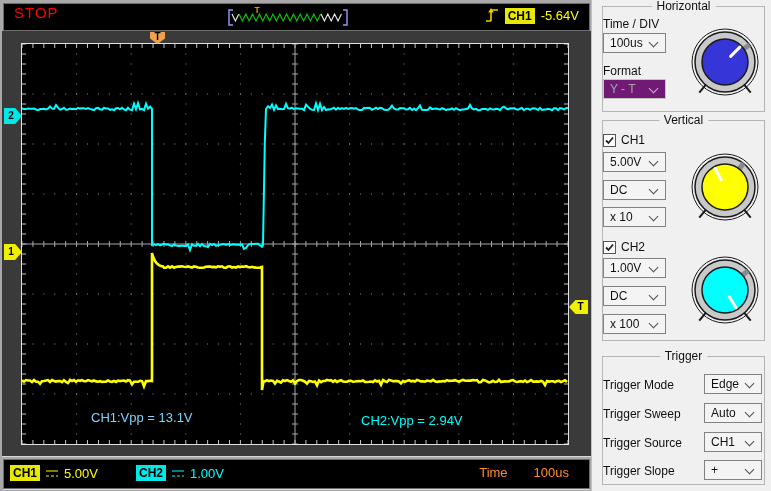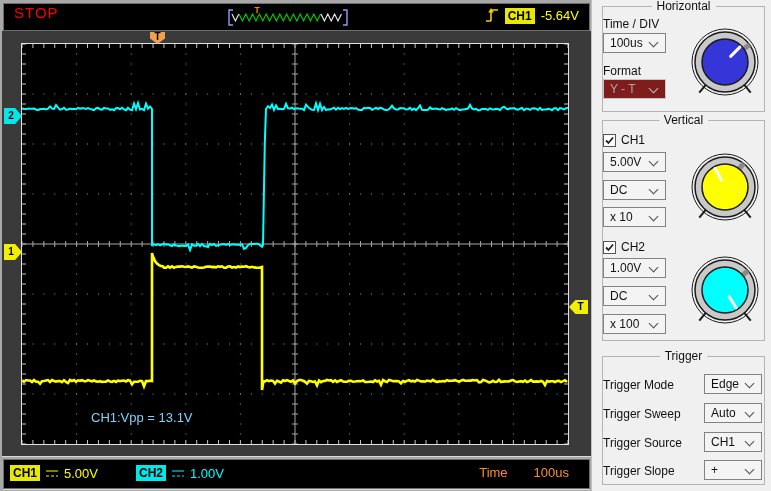--- a/index.html
+++ b/index.html
@@ -47,21 +47,21 @@
   .gtitle{position:absolute;top:-8px;left:50%;transform:translateX(-50%);background:#f0f0f0;
           padding:0 5px;white-space:nowrap;}
   #g-horizontal{top:6px;height:106px;}
   #g-vertical{top:120px;height:221px;}
   #g-trigger{top:356px;height:129px;}
   .plabel{position:absolute;left:11px;white-space:nowrap;}
   .combo{position:absolute;left:11px;width:63px;height:20px;background:#f4f4f4;border:1px solid #828282;
          box-sizing:border-box;line-height:18px;padding-left:6px;font-size:12px;}
   .combo .chev{position:absolute;right:8px;top:5px;width:6px;height:6px;
                border-right:1.6px solid #505050;border-bottom:1.6px solid #505050;transform:rotate(45deg);}
-  .combo.disabled{color:#a8a8a8;border-color:#c6c6c6;background:#7f1d1d;}
+  .combo.disabled{color:#a8a8a8;border-color:#c6c6c6;background:#701a75;}
   .combo.disabled .chev{border-color:#bcbcbc;}
   .combo.tright{left:112px;width:58px;}
   .cbrow{position:absolute;left:11px;display:flex;align-items:center;gap:5px;}
   .cbox{width:13px;height:13px;background:#fff;border:1px solid #555;box-sizing:border-box;}
   .knob{position:absolute;width:88px;height:88px;}
   #knob-time{left:89px;top:18px;}
   #knob-ch1{left:89px;top:143px;}
   #knob-ch2{left:89px;top:246px;}
 </style>
 </head>
@@ -1001,20 +1001,21 @@
           <rect x="490.90000000000003" y="349.5" width="1" height="1" fill="#909090"></rect>
           <rect x="490.90000000000003" y="359.5" width="1" height="1" fill="#909090"></rect>
           <rect x="490.90000000000003" y="369.5" width="1" height="1" fill="#909090"></rect>
           <rect x="490.90000000000003" y="379.5" width="1" height="1" fill="#909090"></rect>
           <rect x="490.90000000000003" y="389.5" width="1" height="1" fill="#909090"></rect>
           <rect x="490.90000000000003" y="399.5" width="1" height="1" fill="#909090"></rect>
           <polyline points="0.0,64.3 2.0,65.1 4.0,65.1 6.0,64.5 8.0,64.7 10.0,64.8 12.0,64.6 14.0,65.5 16.0,66.2 18.0,65.1 20.0,65.1 22.0,64.8 24.0,65.5 26.0,64.7 28.0,62.4 30.0,64.6 32.0,64.9 34.0,61.1 36.0,63.7 38.0,65.7 40.0,65.0 42.0,63.7 44.0,65.7 46.0,65.5 48.0,64.6 50.0,65.3 52.0,64.8 54.0,65.2 56.0,63.8 58.0,64.6 60.0,64.2 62.0,64.3 64.0,64.9 66.0,64.1 68.0,64.9 70.0,65.5 72.0,66.1 74.0,64.2 76.0,63.9 78.0,65.2 80.0,65.6 82.0,63.9 84.0,64.5 86.0,64.5 88.0,65.8 90.0,65.2 92.0,66.2 94.0,64.2 96.0,64.0 98.0,65.3 100.0,63.8 102.0,65.4 104.0,66.2 106.0,63.8 108.0,65.7 110.0,66.2 112.0,59.7 114.0,65.2 116.0,59.0 118.0,65.5 120.0,64.8 122.0,66.1 124.0,59.7 126.0,64.7 128.0,62.6 130.0,65.0 130.0,201.0 132.0,200.4 134.0,201.2 136.0,200.1 138.0,201.3 140.0,200.5 142.0,199.8 144.0,200.6 146.0,200.3 148.0,201.3 150.0,202.1 152.0,200.4 154.0,201.4 156.0,202.0 158.0,201.9 160.0,201.5 162.0,201.9 164.0,201.9 166.0,200.6 168.0,206.0 170.0,200.4 172.0,201.8 174.0,201.7 176.0,200.0 178.0,202.2 180.0,199.9 182.0,202.2 184.0,202.2 186.0,203.1 188.0,199.8 190.0,201.0 192.0,200.0 194.0,201.9 196.0,201.2 198.0,200.9 200.0,200.2 202.0,200.0 204.0,200.8 206.0,200.0 208.0,201.0 210.0,200.5 212.0,200.2 214.0,200.8 216.0,200.6 218.0,201.0 220.0,200.2 222.0,204.8 224.0,203.9 226.0,201.1 228.0,199.7 230.0,200.0 232.0,200.0 234.0,199.8 236.0,199.7 238.0,201.3 240.0,202.8 241.0,201.0 242.8,99.0 244.0,65.0 246.0,62.2 248.0,64.0 250.0,60.5 252.0,65.9 254.0,61.4 256.0,65.1 258.0,64.8 260.0,65.3 262.0,64.8 264.0,59.8 266.0,64.4 268.0,64.5 270.0,63.7 272.0,65.2 274.0,64.2 276.0,64.5 278.0,64.8 280.0,64.7 282.0,66.1 284.0,60.6 286.0,62.9 288.0,64.6 290.0,65.8 292.0,65.9 294.0,59.5 296.0,66.1 298.0,59.8 300.0,66.1 302.0,63.0 304.0,66.1 306.0,65.3 308.0,65.5 310.0,64.6 312.0,63.7 314.0,65.7 316.0,63.8 318.0,65.0 320.0,64.1 322.0,64.9 324.0,63.9 326.0,65.0 328.0,64.2 330.0,64.1 332.0,64.8 334.0,64.1 336.0,65.6 338.0,65.9 340.0,66.0 342.0,63.9 344.0,64.2 346.0,63.8 348.0,63.9 350.0,65.7 352.0,64.8 354.0,63.6 356.0,65.0 358.0,63.9 360.0,64.1 362.0,65.6 364.0,66.0 366.0,65.8 368.0,64.2 370.0,61.7 372.0,64.5 374.0,65.6 376.0,65.6 378.0,64.1 380.0,64.2 382.0,64.3 384.0,65.5 386.0,65.2 388.0,63.9 390.0,66.0 392.0,64.6 394.0,66.1 396.0,64.2 398.0,61.4 400.0,65.8 402.0,65.9 404.0,65.9 406.0,65.7 408.0,63.4 410.0,65.1 412.0,64.8 414.0,64.5 416.0,64.9 418.0,65.7 420.0,64.2 422.0,65.0 424.0,66.2 426.0,65.2 428.0,65.5 430.0,64.5 432.0,65.7 434.0,64.2 436.0,65.4 438.0,66.1 440.0,65.6 442.0,65.5 444.0,64.9 446.0,64.6 448.0,60.9 450.0,64.5 452.0,65.5 454.0,64.9 456.0,66.2 458.0,66.2 460.0,65.0 462.0,64.9 464.0,65.0 466.0,65.9 468.0,64.3 470.0,65.2 472.0,65.4 474.0,64.8 476.0,64.9 478.0,66.1 480.0,63.7 482.0,62.7 484.0,64.4 486.0,65.4 488.0,64.3 490.0,64.4 492.0,64.1 494.0,65.2 496.0,65.7 498.0,64.7 500.0,64.0 502.0,66.2 504.0,64.7 506.0,64.7 508.0,65.8 510.0,64.4 512.0,64.3 514.0,64.7 516.0,66.0 518.0,63.9 520.0,65.9 522.0,65.6 524.0,65.4 526.0,64.8 528.0,65.1 530.0,66.2 532.0,64.3 534.0,64.3 536.0,66.1 538.0,64.1 540.0,64.4 542.0,65.5 544.0,64.2 546.0,63.8" fill="none" stroke="#00ffff" stroke-width="2"></polyline>
           <polyline points="0.0,336.4 2.0,337.7 4.0,336.1 6.0,336.5 8.0,336.5 10.0,338.1 12.0,336.0 14.0,337.7 16.0,337.7 18.0,339.7 20.0,337.2 22.0,337.0 24.0,336.6 26.0,336.1 28.0,337.9 30.0,336.0 32.0,337.0 34.0,337.6 36.0,337.1 38.0,337.0 40.0,338.2 42.0,336.2 44.0,337.9 46.0,339.1 48.0,336.0 50.0,337.0 52.0,336.1 54.0,337.9 56.0,336.3 58.0,336.8 60.0,336.2 62.0,337.2 64.0,337.1 66.0,336.1 68.0,336.8 70.0,337.3 72.0,336.5 74.0,337.4 76.0,337.7 78.0,337.2 80.0,337.9 82.0,337.7 84.0,337.7 86.0,336.4 88.0,337.5 90.0,337.8 92.0,336.9 94.0,337.9 96.0,336.6 98.0,337.1 100.0,336.8 102.0,336.5 104.0,337.4 106.0,336.1 108.0,336.7 110.0,340.4 112.0,337.8 114.0,337.8 116.0,337.8 118.0,336.8 120.0,337.1 122.0,342.3 124.0,337.0 126.0,337.1 128.0,336.7 130.0,337.0 130.0,209.0 131.0,212.5 133.0,217.1 135.0,219.6 137.0,221.1 139.0,221.9 141.0,222.4 142.0,223.7 144.0,223.7 146.0,222.3 148.0,223.6 150.0,222.3 152.0,223.8 154.0,222.9 156.0,222.6 158.0,222.6 160.0,222.3 162.0,222.7 164.0,223.0 166.0,222.4 168.0,222.9 170.0,223.6 172.0,222.4 174.0,222.8 176.0,223.4 178.0,223.8 180.0,223.7 182.0,223.5 184.0,222.7 186.0,222.6 188.0,222.5 190.0,223.1 192.0,222.9 194.0,223.3 196.0,222.3 198.0,222.8 200.0,222.3 202.0,223.7 204.0,223.6 206.0,222.5 208.0,222.4 210.0,223.5 212.0,223.0 214.0,223.6 216.0,222.4 218.0,223.1 220.0,222.5 222.0,222.7 224.0,222.2 226.0,223.0 228.0,223.5 230.0,222.8 232.0,223.4 234.0,223.6 236.0,223.7 238.0,223.6 240.0,223.0 240.0,346.0 241.5,337.0 243.0,337.4 245.0,336.2 247.0,337.1 249.0,336.6 251.0,337.0 253.0,339.5 255.0,336.8 257.0,337.5 259.0,338.6 261.0,336.3 263.0,337.0 265.0,336.1 267.0,337.0 269.0,337.8 271.0,336.4 273.0,339.5 275.0,337.1 277.0,336.0 279.0,336.0 281.0,336.8 283.0,337.7 285.0,339.6 287.0,336.9 289.0,337.3 291.0,337.9 293.0,337.4 295.0,341.3 297.0,336.5 299.0,338.1 301.0,337.0 303.0,337.0 305.0,336.0 307.0,336.5 309.0,336.2 311.0,337.8 313.0,336.4 315.0,337.9 317.0,337.0 319.0,336.2 321.0,337.4 323.0,337.8 325.0,337.7 327.0,336.9 329.0,336.9 331.0,337.7 333.0,337.5 335.0,337.2 337.0,337.1 339.0,337.2 341.0,336.5 343.0,337.9 345.0,338.0 347.0,337.8 349.0,337.5 351.0,338.1 353.0,336.4 355.0,337.5 357.0,336.8 359.0,340.7 361.0,336.1 363.0,337.2 365.0,337.9 367.0,335.9 369.0,336.4 371.0,337.2 373.0,337.1 375.0,337.1 377.0,337.5 379.0,339.4 381.0,337.0 383.0,337.8 385.0,336.9 387.0,336.1 389.0,337.3 391.0,336.9 393.0,337.5 395.0,335.9 397.0,336.6 399.0,337.4 401.0,337.3 403.0,337.7 405.0,336.6 407.0,337.0 409.0,337.4 411.0,335.9 413.0,337.3 415.0,338.0 417.0,337.4 419.0,337.5 421.0,337.1 423.0,337.4 425.0,336.1 427.0,336.9 429.0,336.8 431.0,336.6 433.0,336.2 435.0,336.9 437.0,337.7 439.0,336.6 441.0,335.9 443.0,336.8 445.0,336.7 447.0,336.6 449.0,336.6 451.0,336.0 453.0,336.5 455.0,336.1 457.0,338.3 459.0,338.1 461.0,336.0 463.0,336.4 465.0,337.3 467.0,338.3 469.0,337.9 471.0,336.8 473.0,338.0 475.0,337.7 477.0,335.9 479.0,338.0 481.0,337.6 483.0,337.4 485.0,337.5 487.0,337.4 489.0,336.5 491.0,336.1 493.0,337.4 495.0,337.9 497.0,337.5 499.0,337.2 501.0,337.8 503.0,336.5 505.0,338.0 507.0,337.4 509.0,336.0 511.0,337.6 513.0,337.6 515.0,337.4 517.0,337.7 519.0,337.0 521.0,337.8 523.0,341.0 525.0,337.0 527.0,337.6 529.0,337.3 531.0,337.3 533.0,338.0 535.0,337.1 537.0,336.8 539.0,338.1 541.0,337.2 543.0,336.2 545.0,338.0" fill="none" stroke="#ffff00" stroke-width="2.6"></polyline>
         </svg>
       <div id="vpp1" class="vpp">CH1:Vpp = 13.1V</div>
+      <div id="vpp2" class="vpp">CH2:Vpp = 2.94V</div>
     </div>
     <div id="mk2" class="marker">2</div>
     <div id="mk1" class="marker">1</div>
     <div id="mkT" class="marker">T</div>
     <div id="mkR" class="marker">T</div>
   </div>
 
   <div id="botbar">
     <div class="bb-group" id="bb-ch1">
       <span class="badge ch1">CH1</span>

